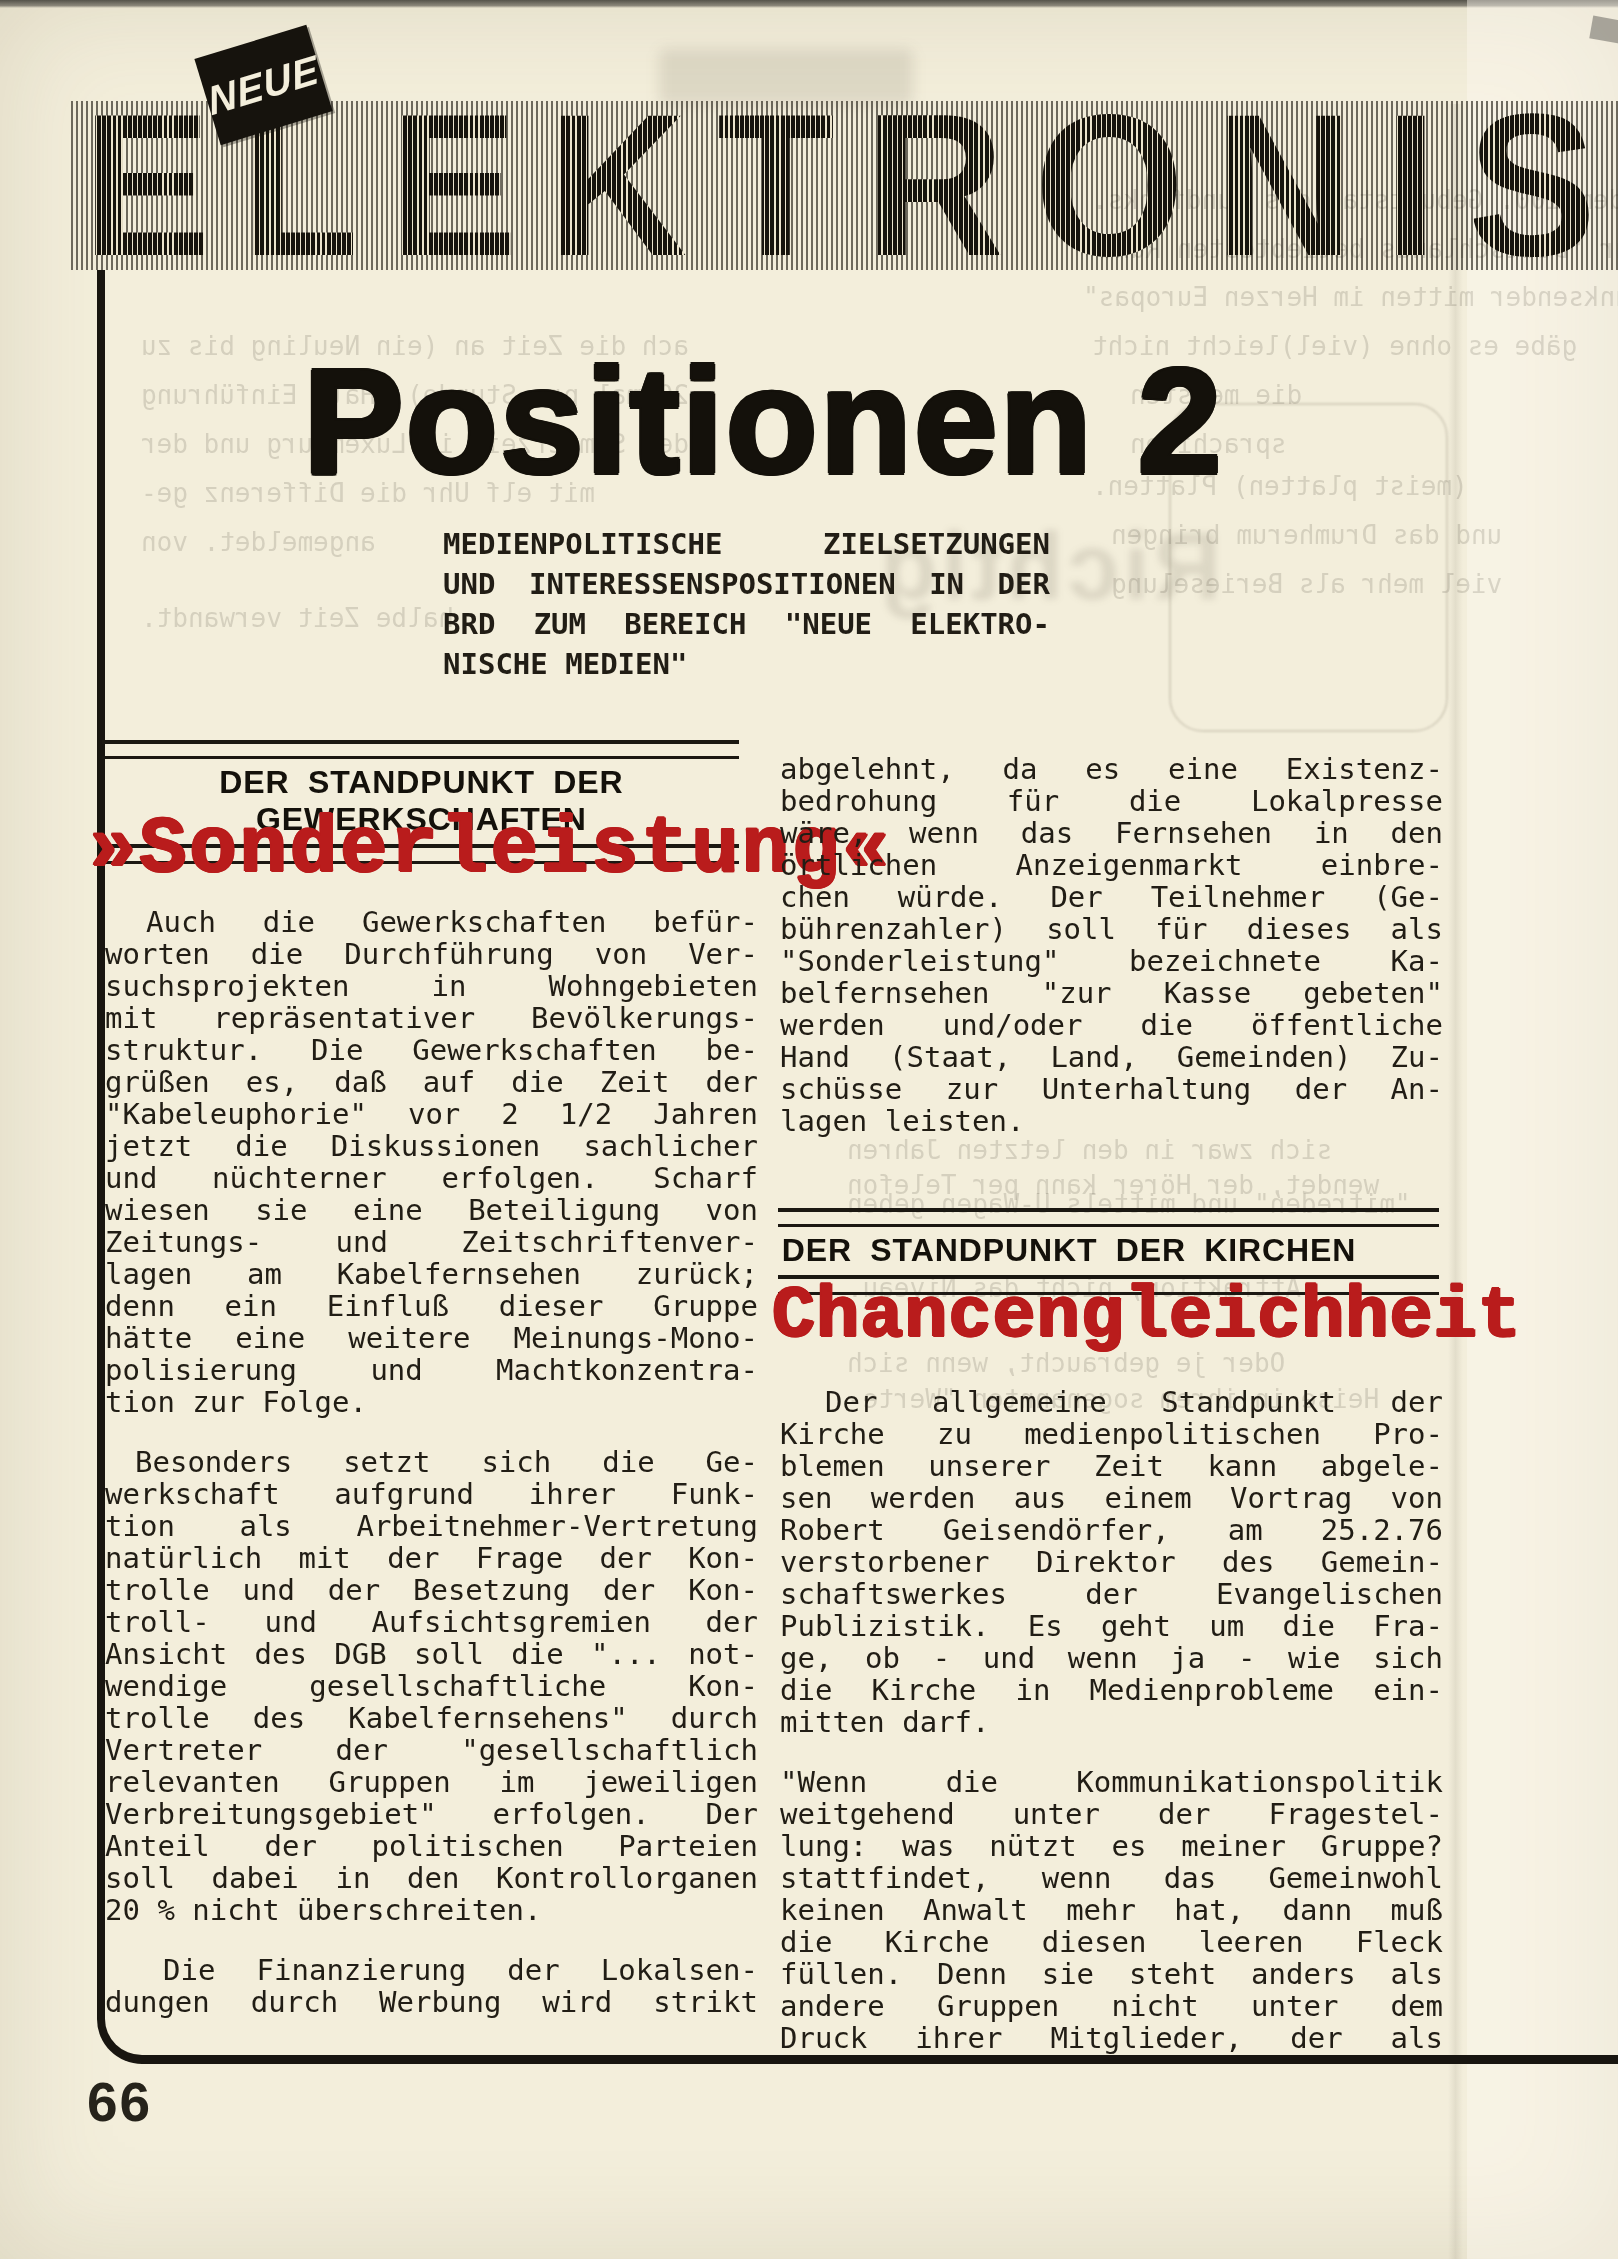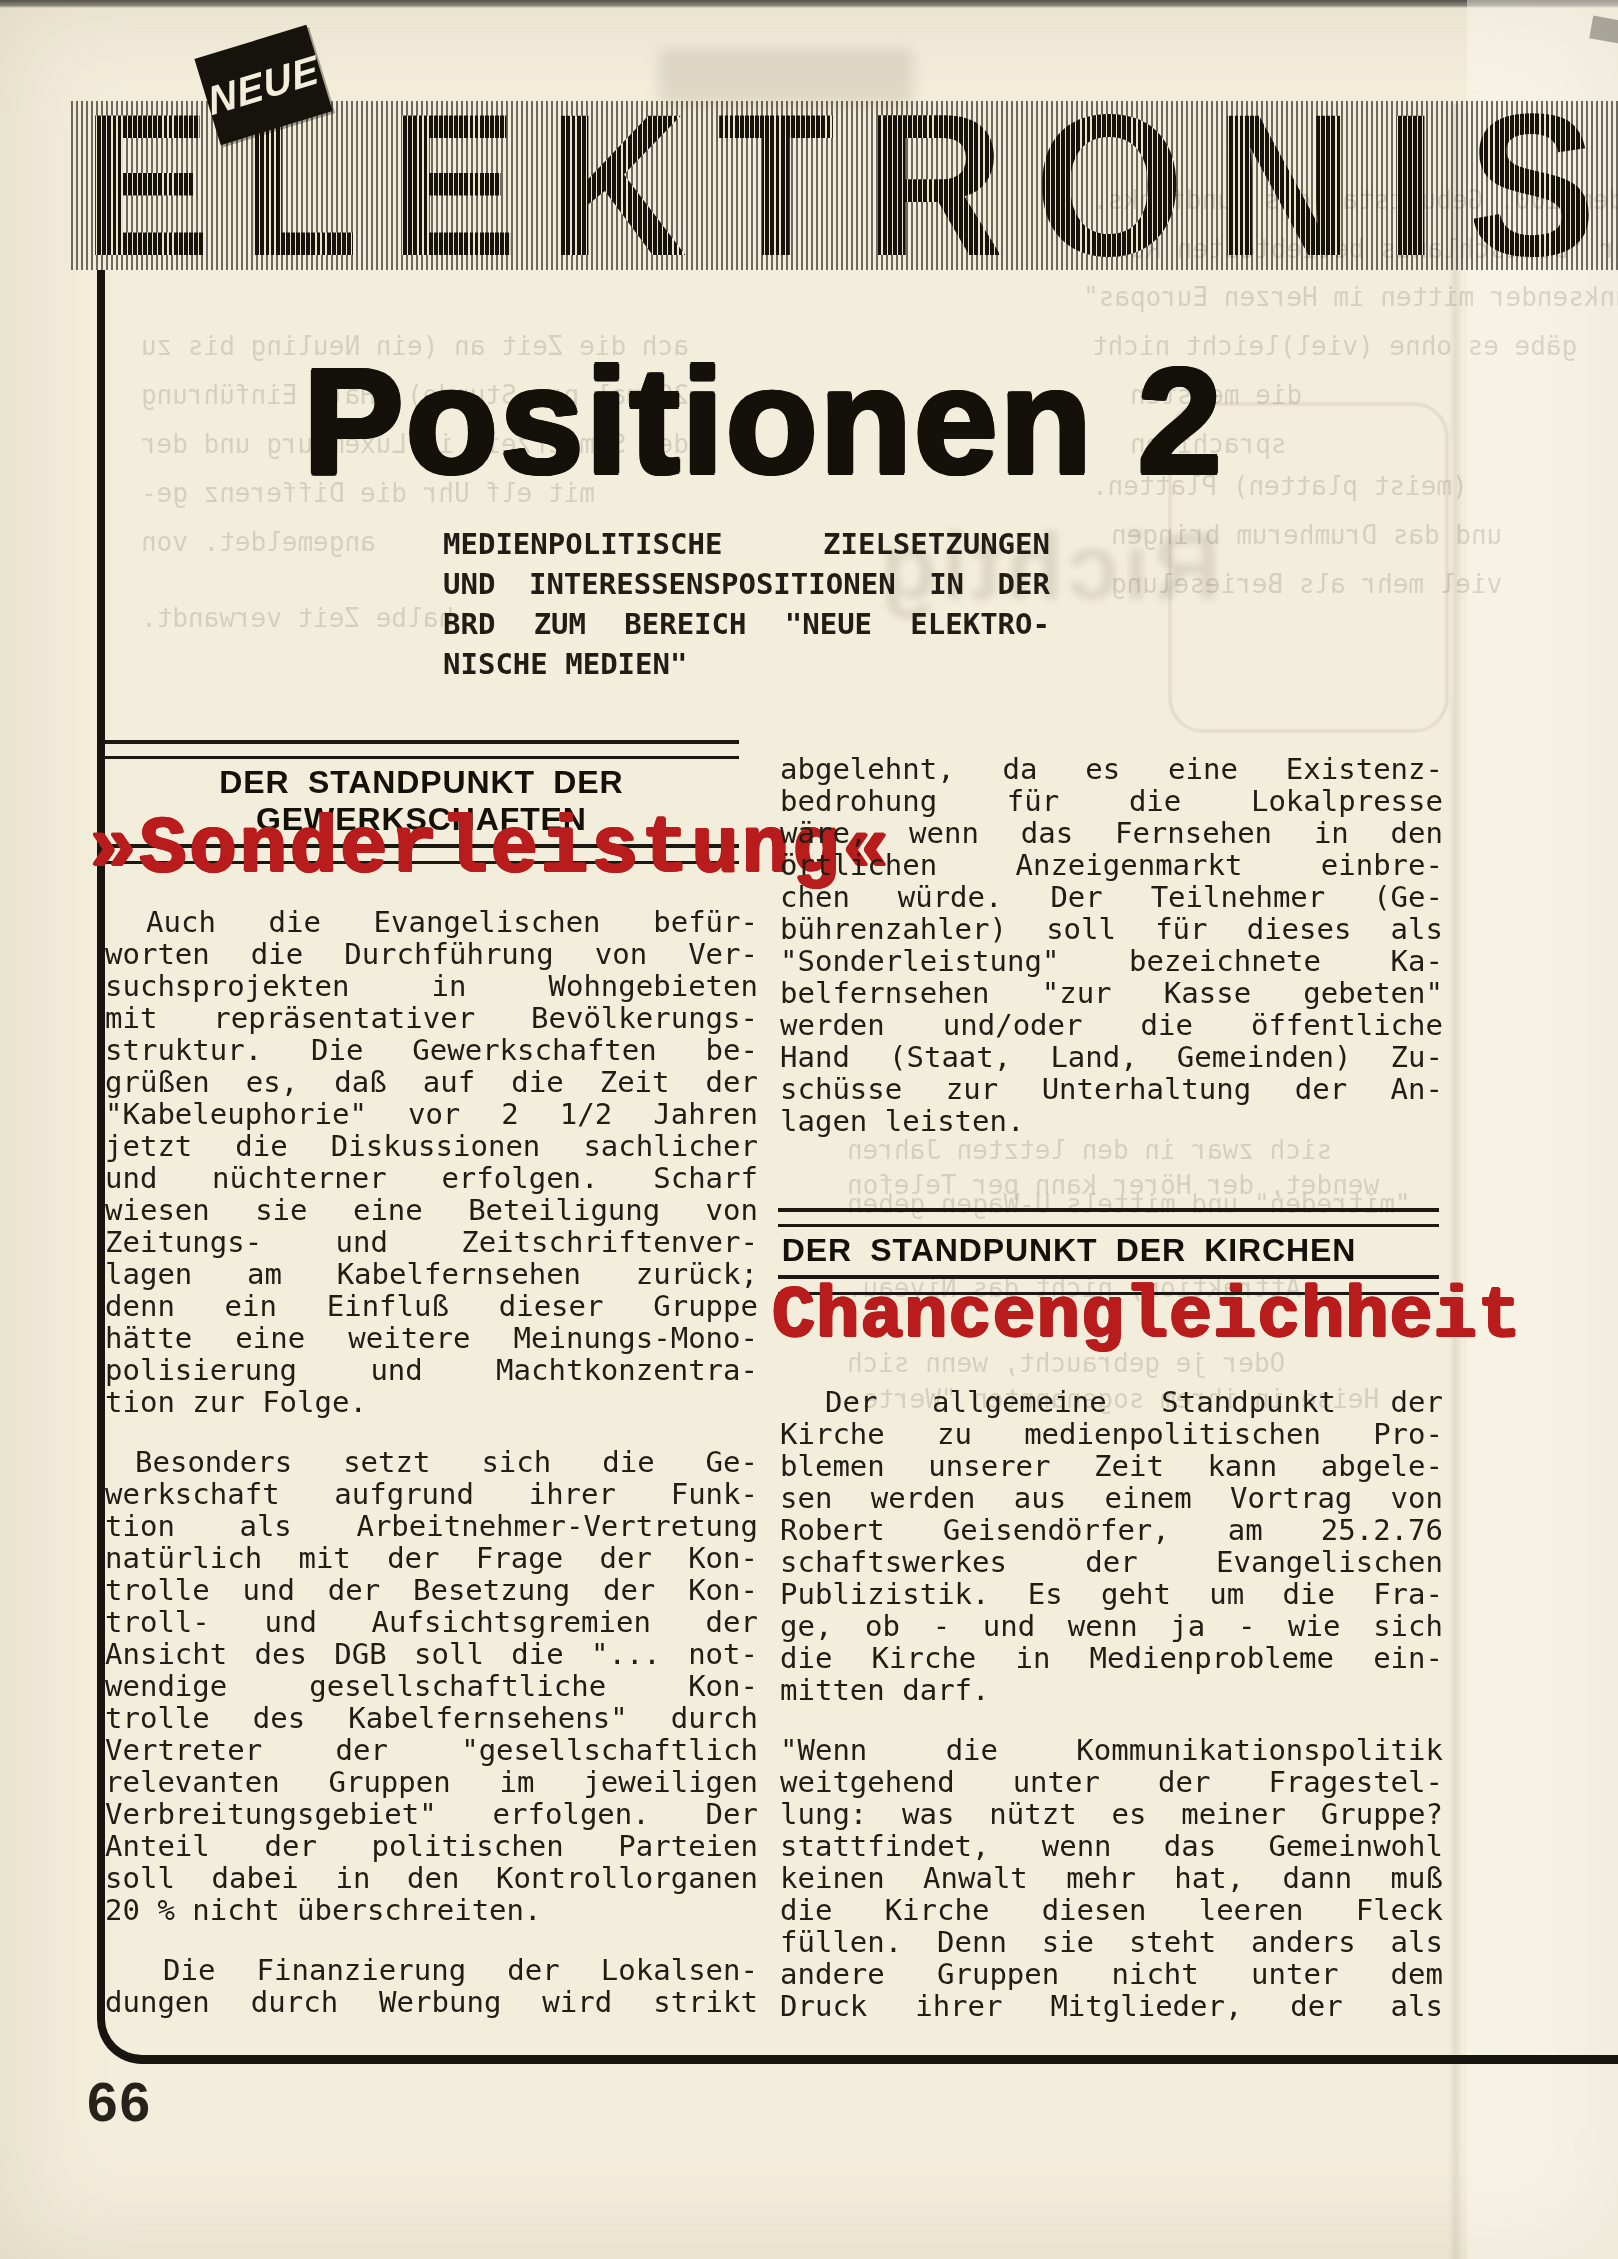--- a/index.html
+++ b/index.html
@@ -138,21 +138,21 @@
 <div class="abs sec-head sec-head-left">
   <div class="rule"></div>
   <div class="sec-title">DER STANDPUNKT DER GEWERKSCHAFTEN</div>
   <div class="rule"></div>
 </div>
 
 <div class="abs big-sub left-big fat-sm">»Sonderleistung«</div>
 
 <div class="abs bodycol col-left">
     <div class="para">
-      <div class="bline" style="text-indent: 41px;">Auch die Evangelischen befür-</div>
+      <div class="bline" style="text-indent: 41px;">Auch die Gewerkschaften befür-</div>
       <div class="bline">worten die Durchführung von Ver-</div>
       <div class="bline">suchsprojekten in Wohngebieten</div>
       <div class="bline">mit repräsentativer Bevölkerungs-</div>
       <div class="bline">struktur. Die Gewerkschaften be-</div>
       <div class="bline">grüßen es, daß auf die Zeit der</div>
       <div class="bline">"Kabeleuphorie" vor 2 1/2 Jahren</div>
       <div class="bline">jetzt die Diskussionen sachlicher</div>
       <div class="bline">und nüchterner erfolgen. Scharf</div>
       <div class="bline">wiesen sie eine Beteiligung von</div>
       <div class="bline">Zeitungs- und Zeitschriftenver-</div>
@@ -210,20 +210,21 @@
 
 <div class="abs big-sub right-big fat-sm">Chancengleichheit</div>
 
 <div class="abs bodycol col-right-bottom">
     <div class="para">
       <div class="bline" style="text-indent: 45px;">Der allgemeine Standpunkt der</div>
       <div class="bline">Kirche zu medienpolitischen Pro-</div>
       <div class="bline">blemen unserer Zeit kann abgele-</div>
       <div class="bline">sen werden aus einem Vortrag von</div>
       <div class="bline">Robert Geisendörfer, am 25.2.76</div>
+      <div class="bline">verstorbener Direktor des Gemein-</div>
       <div class="bline">schaftswerkes der Evangelischen</div>
       <div class="bline">Publizistik. Es geht um die Fra-</div>
       <div class="bline">ge, ob - und wenn ja - wie sich</div>
       <div class="bline">die Kirche in Medienprobleme ein-</div>
       <div class="bline end">mitten darf.</div>
     </div>
     <div class="para">
       <div class="bline">"Wenn die Kommunikationspolitik</div>
       <div class="bline">weitgehend unter der Fragestel-</div>
       <div class="bline">lung: was nützt es meiner Gruppe?</div>

